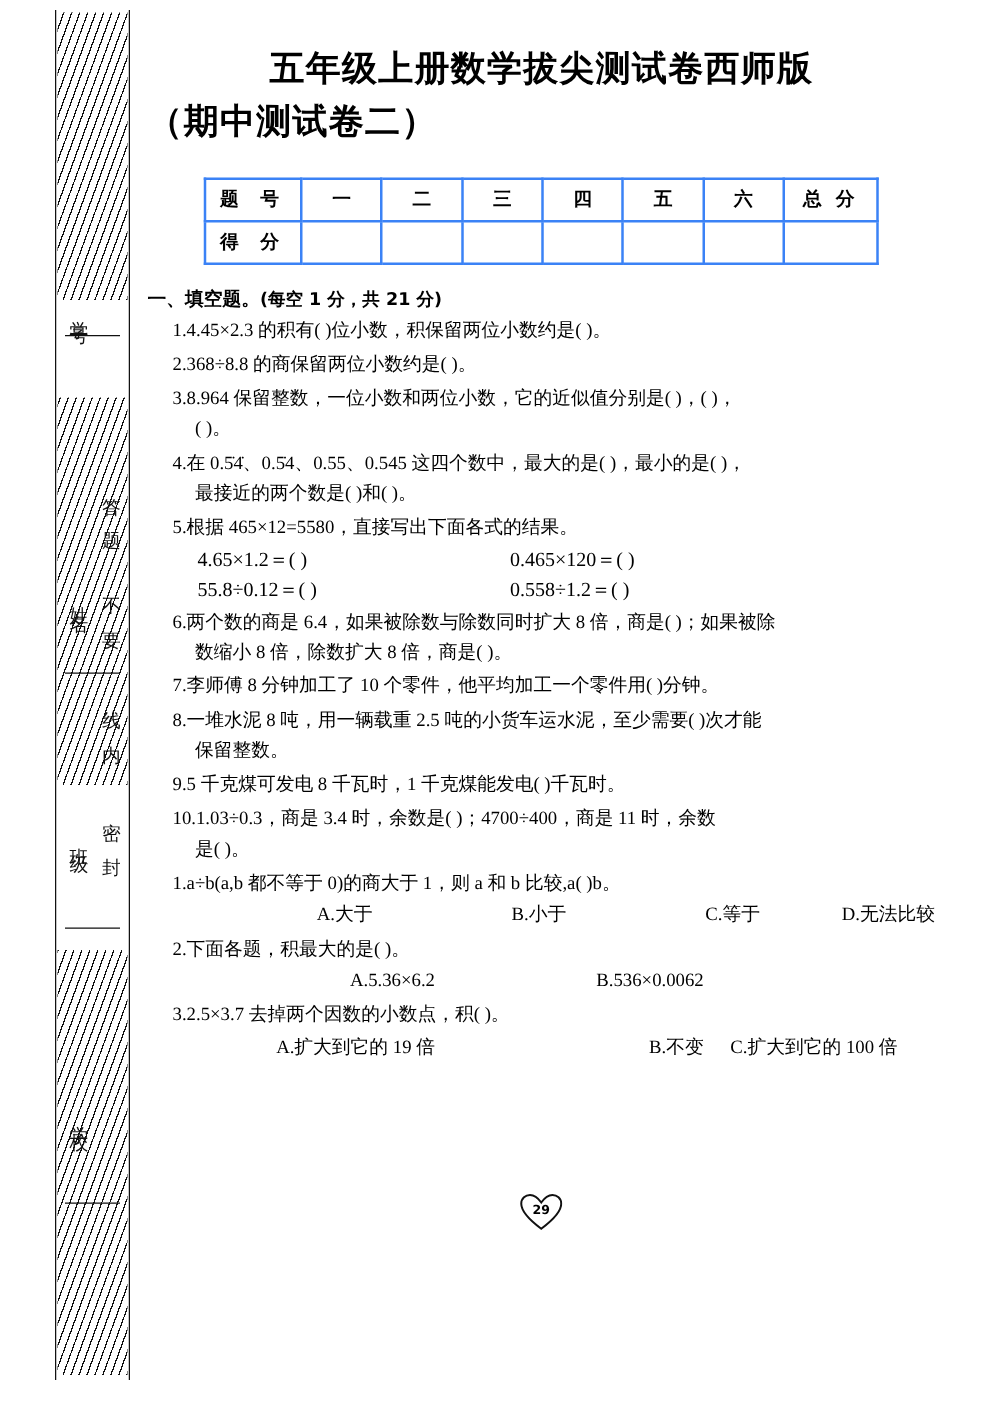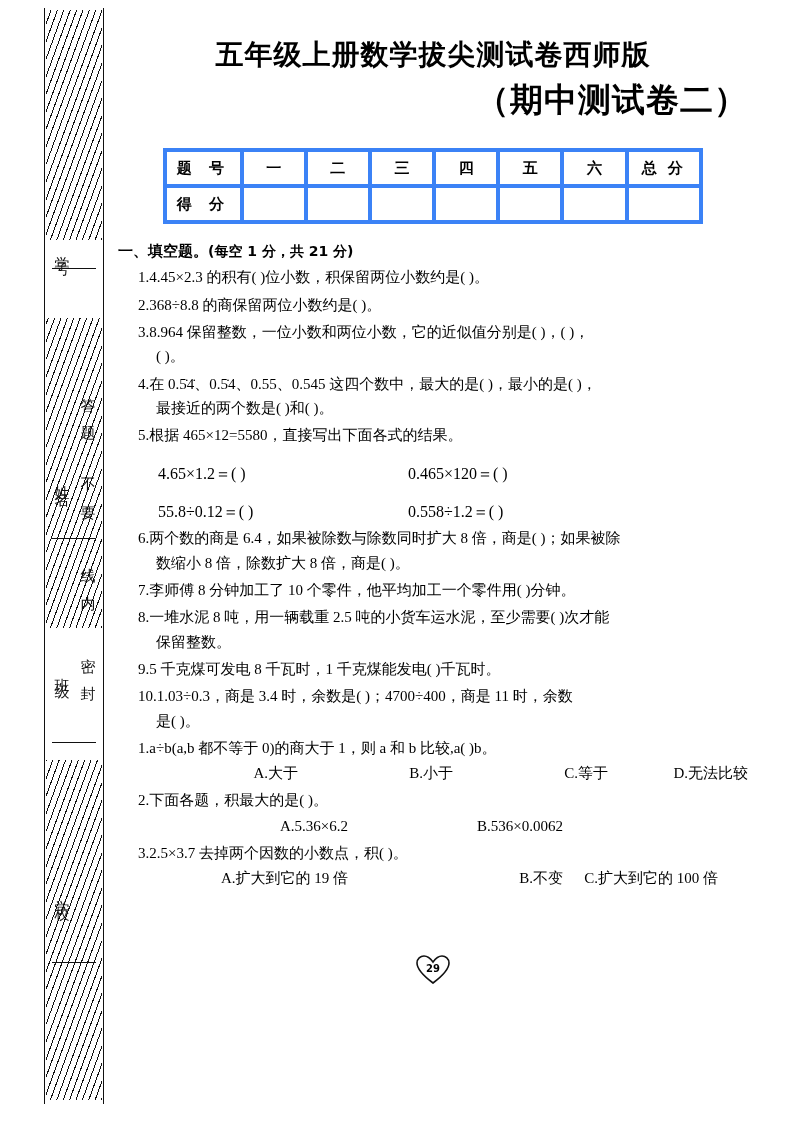--- a/index.html
+++ b/index.html
@@ -73,36 +73,36 @@
     text-align: center;
     font-family: "DejaVu Sans", sans-serif;
     font-weight: bold;
     font-size: 28px;
     letter-spacing: 1px;
     margin-top: 36px;
     line-height: 1.35;
     color: #000;
   }
   .title-2 {
-    text-align: right;
-    font-family: "DejaVu Sans", sans-serif;
-    font-weight: bold;
-    font-size: 33px;
+    text-align: left;
+    font-family: "DejaVu Sans", sans-serif;
+    font-weight: bold;
+    font-size: 28px;
     letter-spacing: 1px;
     line-height: 1.35;
     margin-top: 4px;
   }
 
   table.score {
     border-collapse: collapse;
     margin: 26px auto 0 auto;
     width: 540px;
   }
   table.score td {
-    border: 4px solid #3b82f6;
+    border: 2px solid #3b82f6;
     height: 30px;
     text-align: center;
     font-size: 15px;
     font-family: "DejaVu Sans", sans-serif;
     font-weight: bold;
   }
   table.score td.head {
     width: 82px;
     letter-spacing: 6px;
   }
@@ -127,21 +127,21 @@
     padding-left: 22px;
     text-indent: -2px;
   }
   .q .indent {
     display: block;
     padding-left: 18px;
   }
   .cols {
     display: flex;
     padding-left: 40px;
-    margin-top: 17px;
+    margin-top: 3px;
   }
   .cols > span { display: block; }
   .col-a { width: 250px; }
   .col-b { width: 250px; }
 
   .opts {
     display: flex;
     padding-left: 40px;
     font-size: 15px;
     line-height: 1.62;

